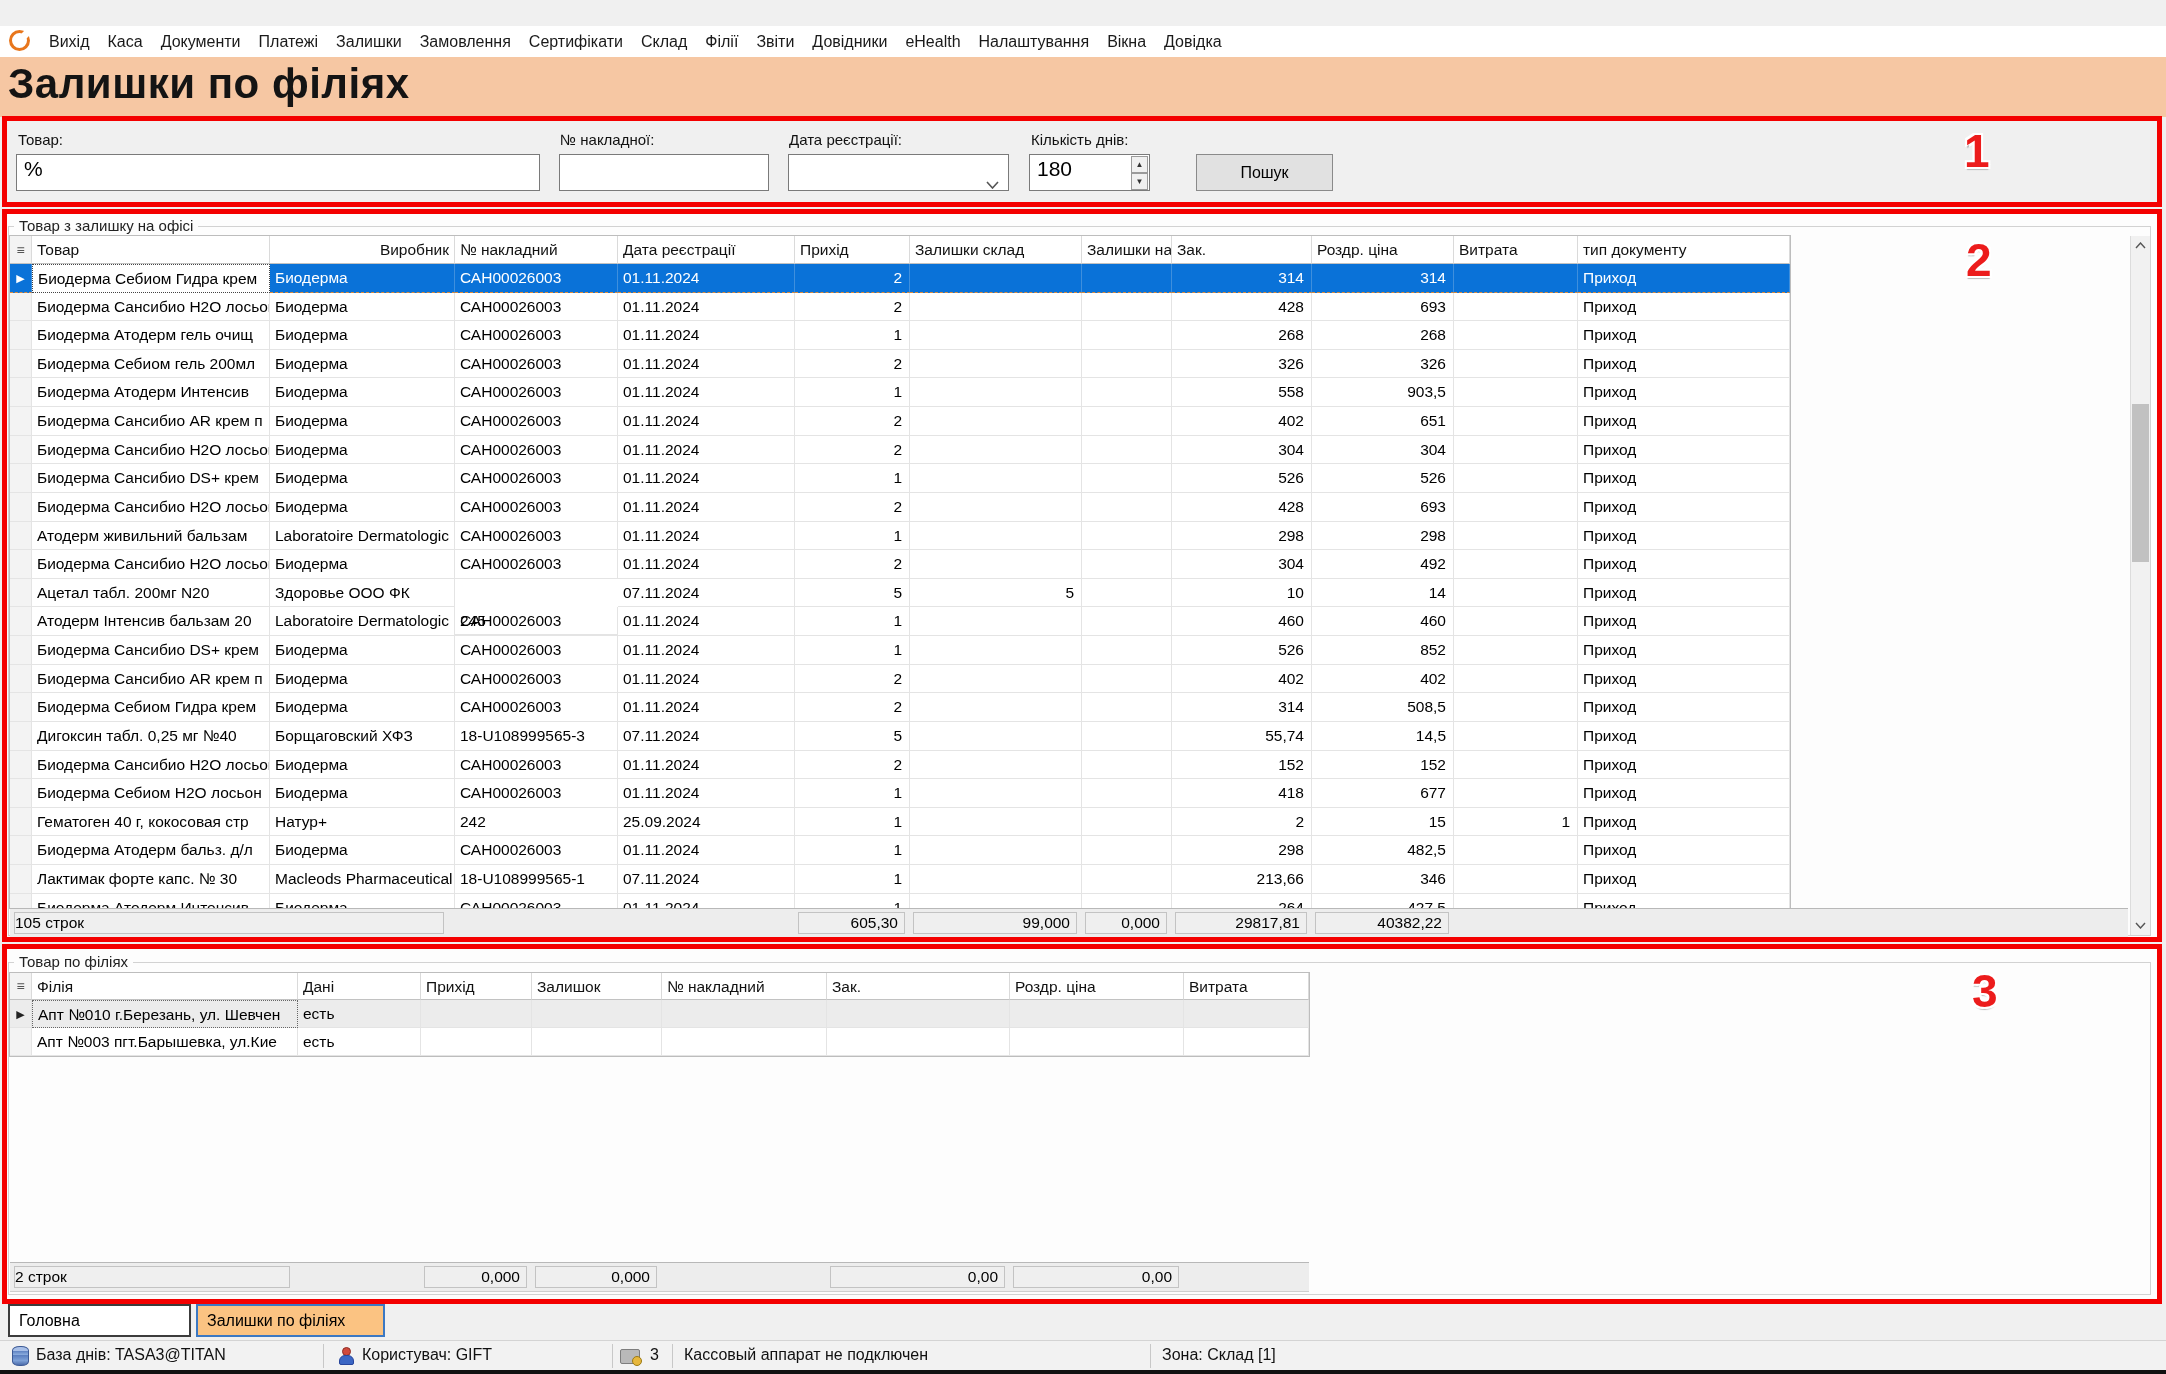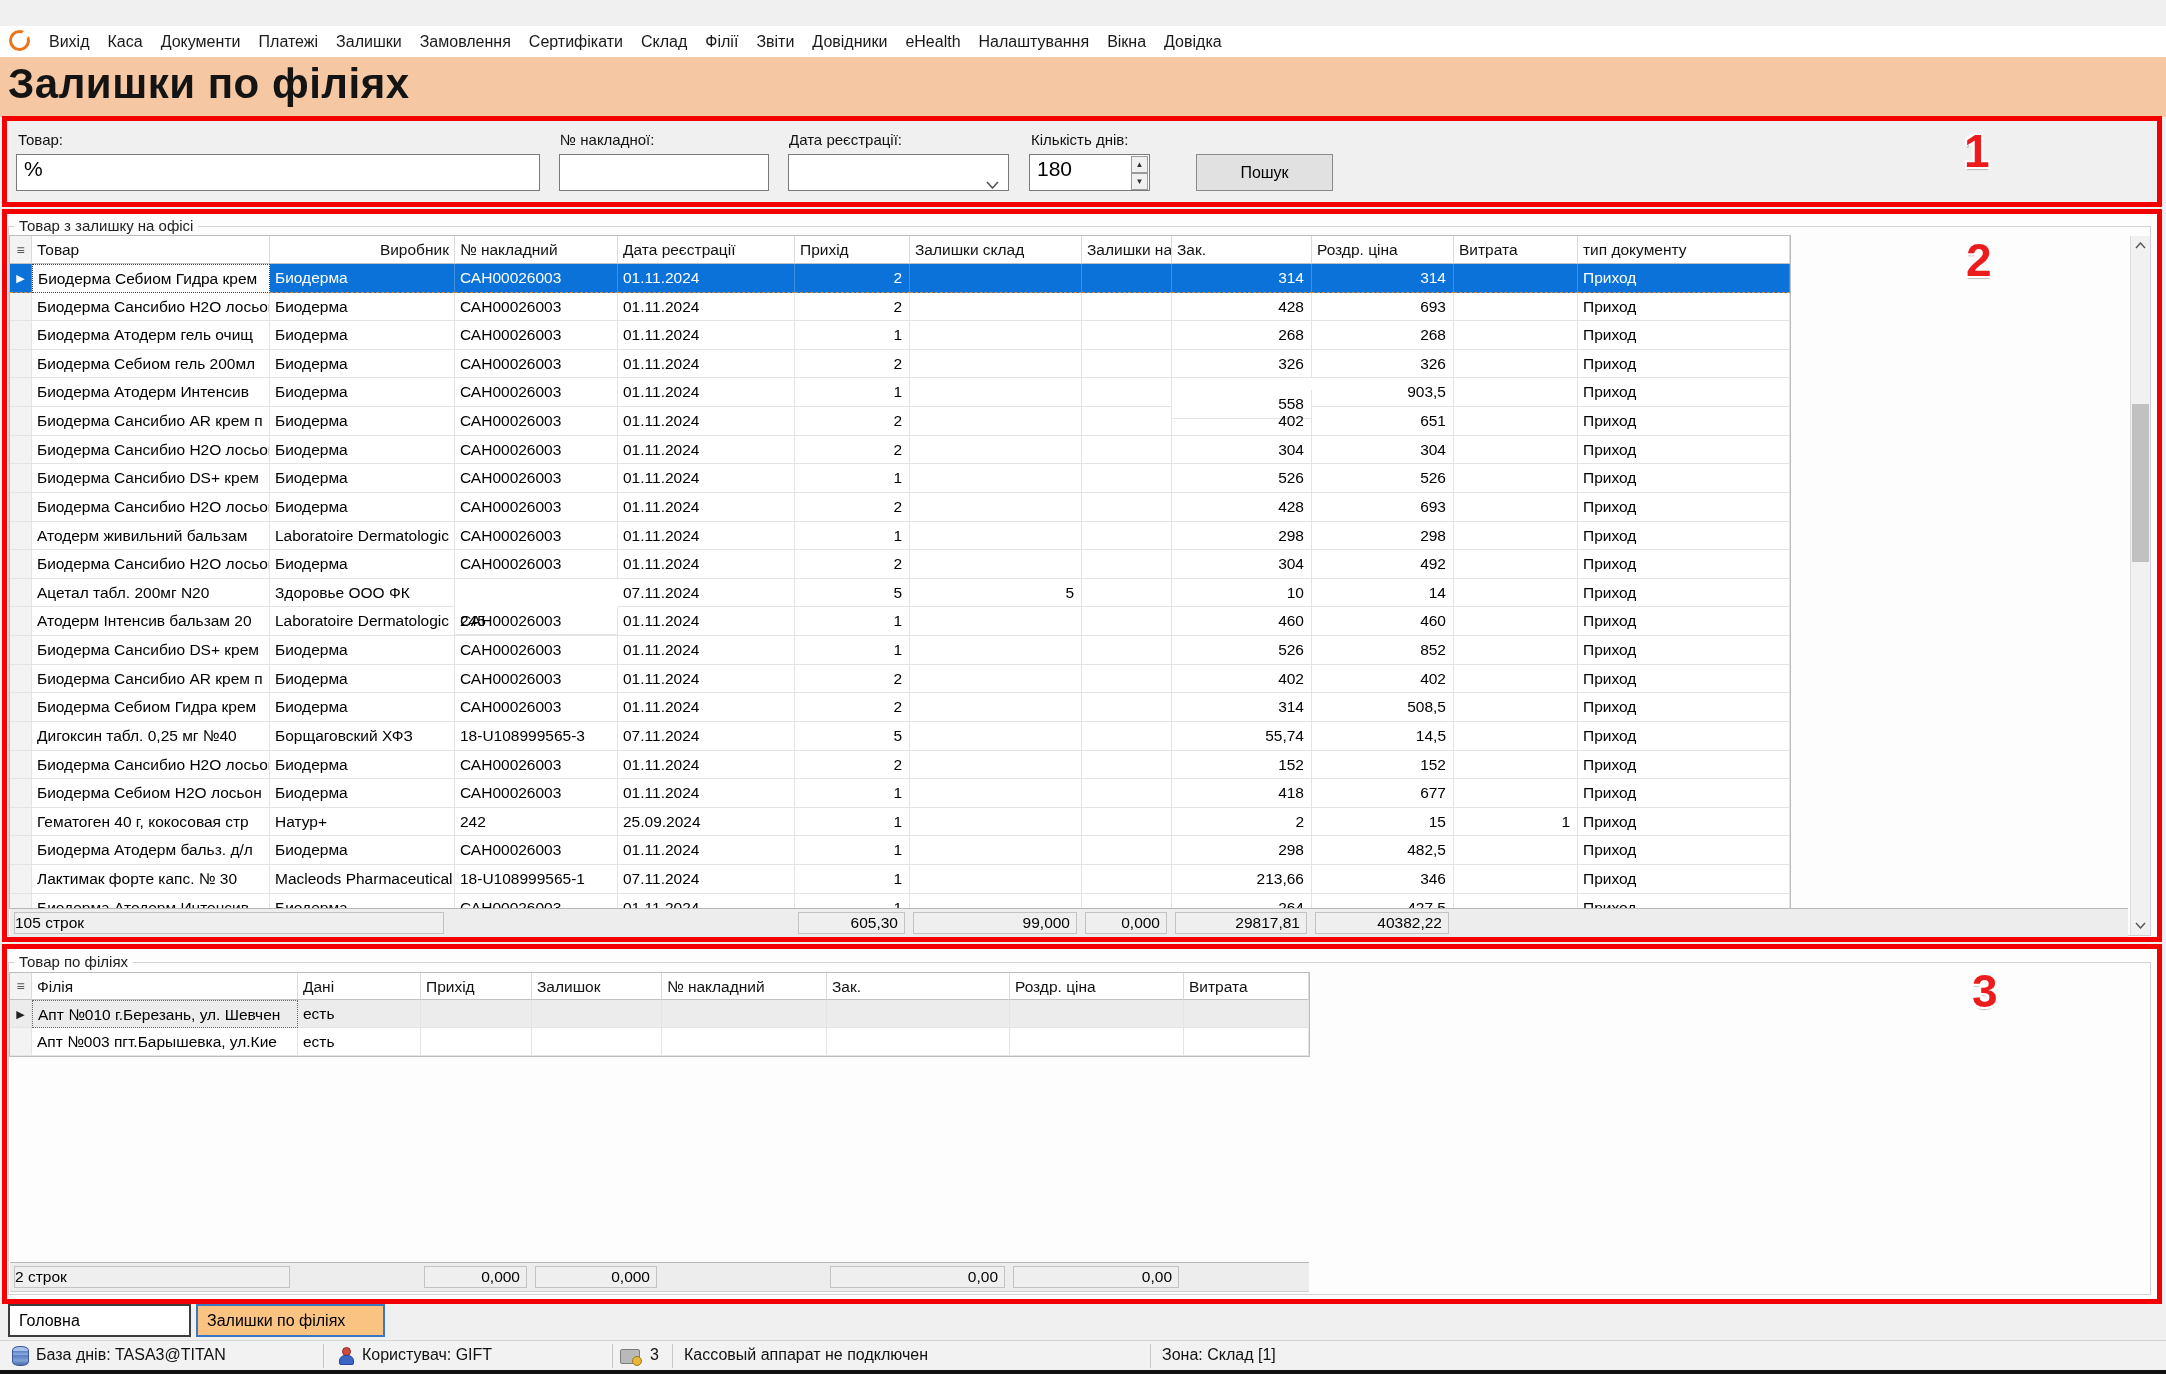--- a/index.html
+++ b/index.html
@@ -265,21 +265,21 @@
         </div>
         <div class="g-row" style="top: 114px; width: 1780px; height: 29px;">
           <div class="g-cell g-marker" style="left: 0px; top: 0px; width: 22px; height: 100%;"></div>
           <div class="g-cell" style="left: 22px; top: 0px; width: 238px; height: 100%;">Биодерма Атодерм Интенсив</div>
           <div class="g-cell" style="left: 260px; top: 0px; width: 185px; height: 100%;">Биодерма</div>
           <div class="g-cell" style="left: 445px; top: 0px; width: 163px; height: 100%;">САН00026003</div>
           <div class="g-cell" style="left: 608px; top: 0px; width: 177px; height: 100%;">01.11.2024</div>
           <div class="g-cell num" style="left: 785px; top: 0px; width: 115px; height: 100%;">1</div>
           <div class="g-cell num" style="left: 900px; top: 0px; width: 172px; height: 100%;"></div>
           <div class="g-cell num" style="left: 1072px; top: 0px; width: 90px; height: 100%;"></div>
-          <div class="g-cell num" style="left: 1162px; top: 12px; width: 140px; height: 100%;">558</div>
+          <div class="g-cell num" style="left: 1162px; top: 0px; width: 140px; height: 100%;">558</div>
           <div class="g-cell num" style="left: 1302px; top: 0px; width: 142px; height: 100%;">903,5</div>
           <div class="g-cell num" style="left: 1444px; top: 0px; width: 124px; height: 100%;"></div>
           <div class="g-cell" style="left: 1568px; top: 0px; width: 212px; height: 100%;">Приход</div>
         </div>
         <div class="g-row" style="top: 143px; width: 1780px; height: 29px;">
           <div class="g-cell g-marker" style="left: 0px; top: 0px; width: 22px; height: 100%;"></div>
           <div class="g-cell" style="left: 22px; top: 0px; width: 238px; height: 100%;">Биодерма Сансибио AR крем п</div>
           <div class="g-cell" style="left: 260px; top: 0px; width: 185px; height: 100%;">Биодерма</div>
           <div class="g-cell" style="left: 445px; top: 0px; width: 163px; height: 100%;">САН00026003</div>
           <div class="g-cell" style="left: 608px; top: 0px; width: 177px; height: 100%;">01.11.2024</div>

